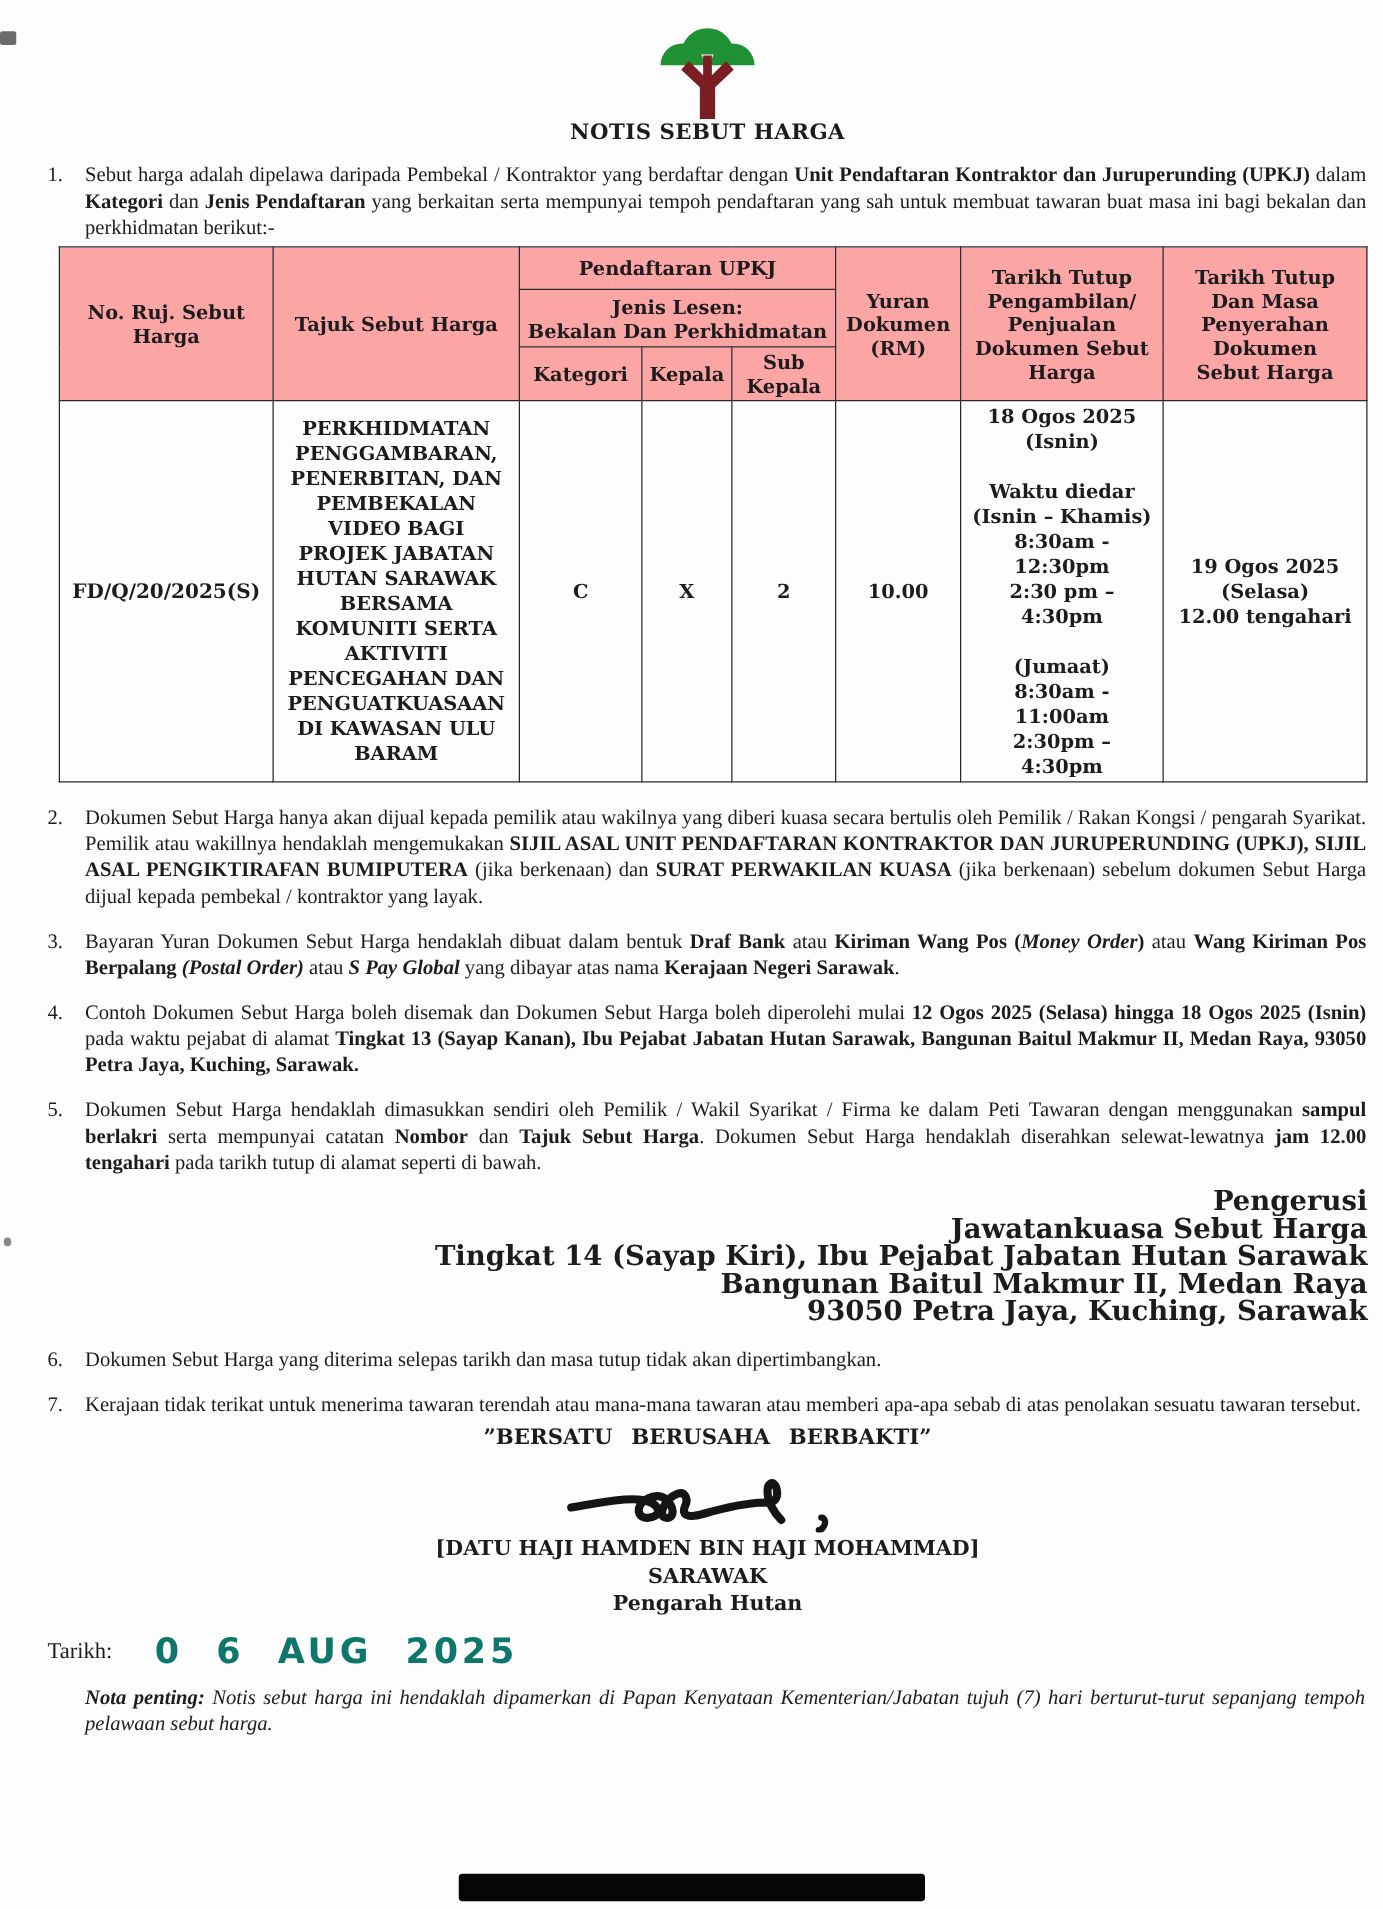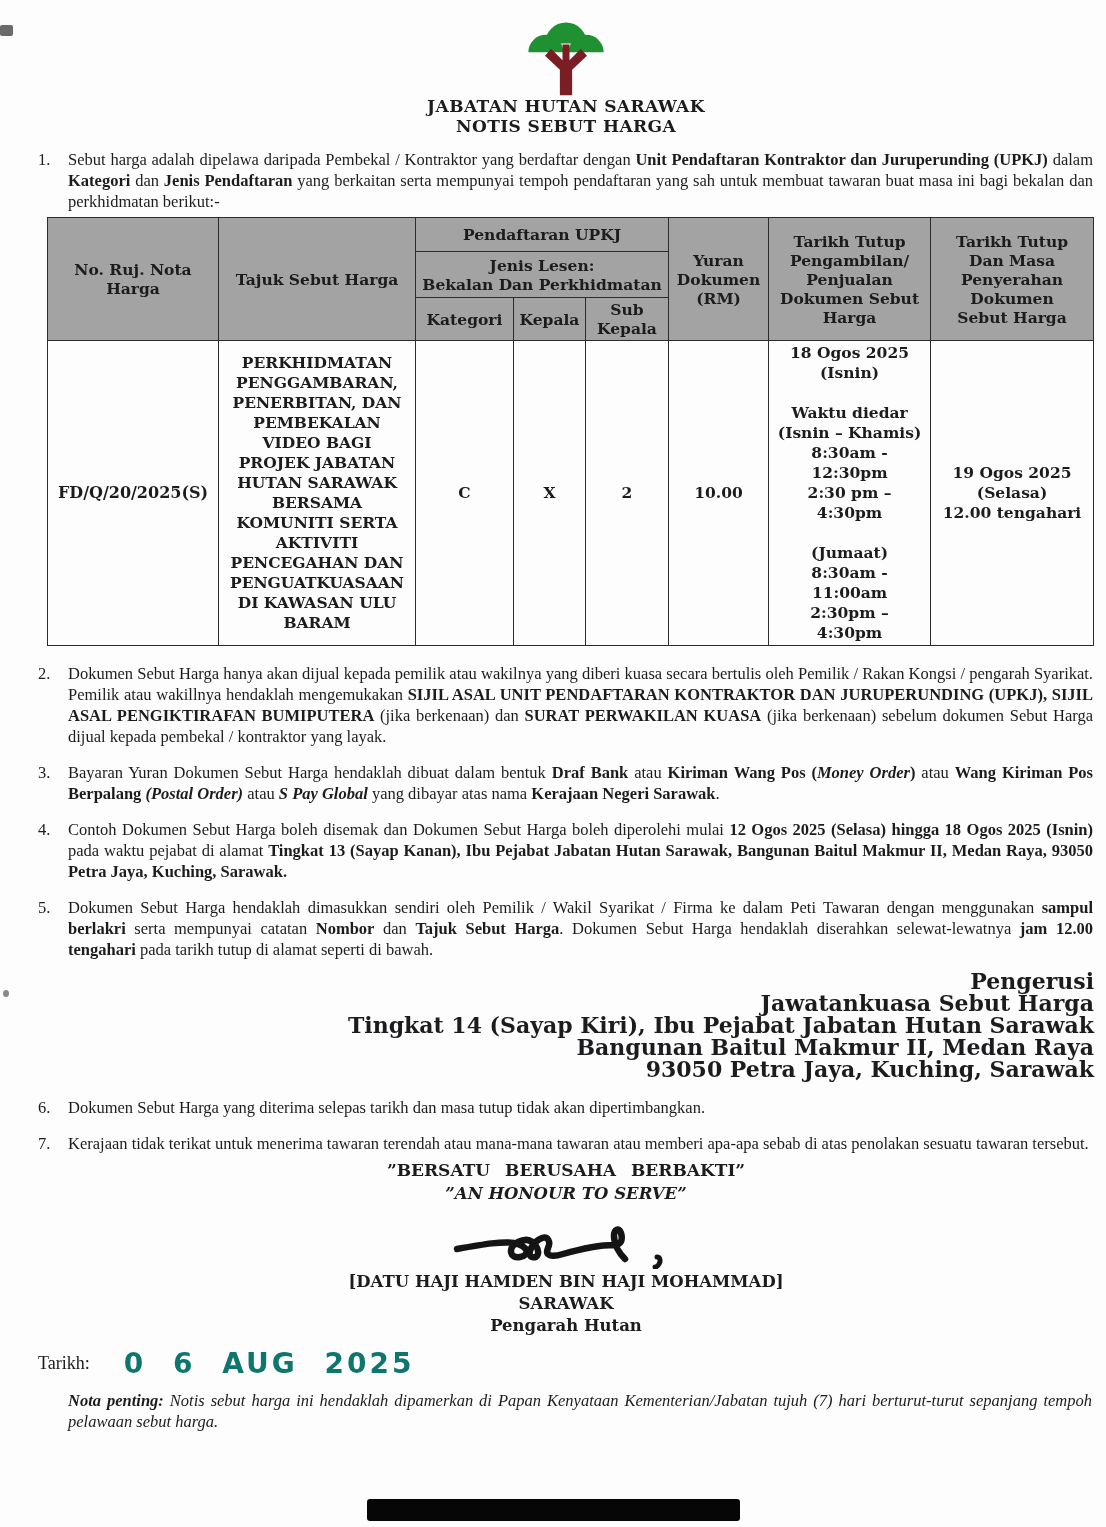--- a/index.html
+++ b/index.html
@@ -32,21 +32,21 @@
   table.quote-table {
     border-collapse:collapse; table-layout:fixed;
     width:1046px; margin:5px 0 0 9px;
     font-family:"DejaVu Serif","Liberation Serif",serif;
   }
   table.quote-table th, table.quote-table td {
     border:1.6px solid #2b2b2b; text-align:center; vertical-align:middle;
     padding:2px 3px;
   }
   table.quote-table th {
-    background:#a3a3a3; font-weight:bold; font-size:15.5px; line-height:19px;
+    background:#fca5a5; font-weight:bold; font-size:15.5px; line-height:19px;
   }
   table.quote-table td { font-weight:bold; font-size:15.5px; line-height:20px; background:#fdfdfe; }
   tr.hrow1 th { height:34px; }
   tr.hrow2 th { height:46px; }
   tr.hrow3 th { height:40px; }
   tr.body-row td { height:288px; }
   [data-bind-lines] { white-space:pre-line; }
   .tajuk-cell { font-size:16px; }
 
   
@@ -88,21 +88,20 @@
 
 <div class="page">
 
   <div class="doc-header">
     <svg class="logo" width="88" height="84" viewBox="0 0 100 96" aria-hidden="true">
       <path d="M7 46 A20 20 0 0 1 47 46 Z" fill="#1f9132"></path>
       <path d="M53 46 A20 20 0 0 1 93 46 Z" fill="#1f9132"></path>
       <path d="M26 36 A24 24 0 0 1 74 36 Z" fill="#1f9132"></path>
       <path d="M43 95 L43 66 L26 50 L33 42 L46 55 L46 37 L54 37 L54 55 L67 42 L74 50 L57 66 L57 95 Z" fill="#7a1e23"></path>
     </svg>
-    <div class="doc-title" data-bind="header.title1">JABATAN HUTAN SARAWAK</div>
     <div class="doc-title" data-bind="header.title2">NOTIS SEBUT HARGA</div>
   </div>
 
   <div class="clause" style="margin-top:13px;">
     <div class="num" data-bind="items.0.num">1.</div>
     <div class="body"><span>Sebut harga adalah dipelawa daripada Pembekal / Kontraktor yang berdaftar dengan </span><span class="b">Unit Pendaftaran Kontraktor dan Juruperunding (UPKJ)</span><span> dalam </span><span class="b">Kategori</span><span> dan </span><span class="b">Jenis Pendaftaran</span><span> yang berkaitan serta mempunyai tempoh pendaftaran yang sah untuk membuat tawaran buat masa ini bagi bekalan dan perkhidmatan berikut:-</span></div>
   </div>
 
   <table class="quote-table">
     <colgroup>
@@ -110,21 +109,21 @@
         <col style="width:197px">
         <col style="width:98px">
         <col style="width:72px">
       <col style="width:83px">
         <col style="width:100px">
         <col style="width:162px">
         <col style="width:163px">
     </colgroup>
     <tbody>
         <tr class="hrow1">
-      <th rowspan="3" data-bind="table.header.no_ruj">No. Ruj. Nota Harga</th>
+      <th rowspan="3" data-bind="table.header.no_ruj">No. Ruj. Sebut Harga</th>
       <th rowspan="3" data-bind="table.header.tajuk">Tajuk Sebut Harga</th>
       <th colspan="3" data-bind="table.header.pendaftaran">Pendaftaran UPKJ</th>
       <th rowspan="3" data-bind-lines="table.header.yuran">Yuran
 Dokumen
 (RM)</th>
       <th rowspan="3" data-bind-lines="table.header.tarikh_pengambilan">Tarikh Tutup
 Pengambilan/
 Penjualan
 Dokumen Sebut
 Harga</th>
@@ -213,21 +212,20 @@
     <div class="num" data-bind="items.5.num">6.</div>
     <div class="body"><span>Dokumen Sebut Harga yang diterima selepas tarikh dan masa tutup tidak akan dipertimbangkan.</span></div>
   </div>
   <div class="clause">
     <div class="num" data-bind="items.6.num">7.</div>
     <div class="body"><span>Kerajaan tidak terikat untuk menerima tawaran terendah atau mana-mana tawaran atau memberi apa-apa sebab di atas penolakan sesuatu tawaran tersebut.</span></div>
   </div>
 
   <div class="motto">
     <div class="motto-line1" data-bind="motto.line1">”BERSATU BERUSAHA BERBAKTI”</div>
-    <div class="motto-line2" data-bind="motto.line2">”AN HONOUR TO SERVE”</div>
   </div>
 
   <div class="signature-wrap">
     <svg width="230" height="56" viewBox="0 0 230 56" aria-hidden="true">
       <path d="M6 36 C 34 31, 52 28, 63 30 C 77 33, 80 42, 69 44 C 59 46, 56 35, 67 29 C 75 25, 81 27, 85 33 C 89 39, 87 46, 81 44 C 75 42, 81 29, 91 25 C 97 23, 100 29, 97 35 C 94 42, 99 45, 112 41 C 133 35, 152 32, 163 32 C 170 32, 172 27, 170 20 C 168 14, 163 16, 163 23 C 163 31, 168 40, 174 46" stroke="#141414" stroke-width="6.5" fill="none" stroke-linecap="round"></path>
       <path d="M206 44 c 3 0 4 4 2 7 c -1 2 -3 3 -4 3" stroke="#141414" stroke-width="5" fill="none" stroke-linecap="round"></path>
     </svg>
   </div>
 
   <div class="signatory">

